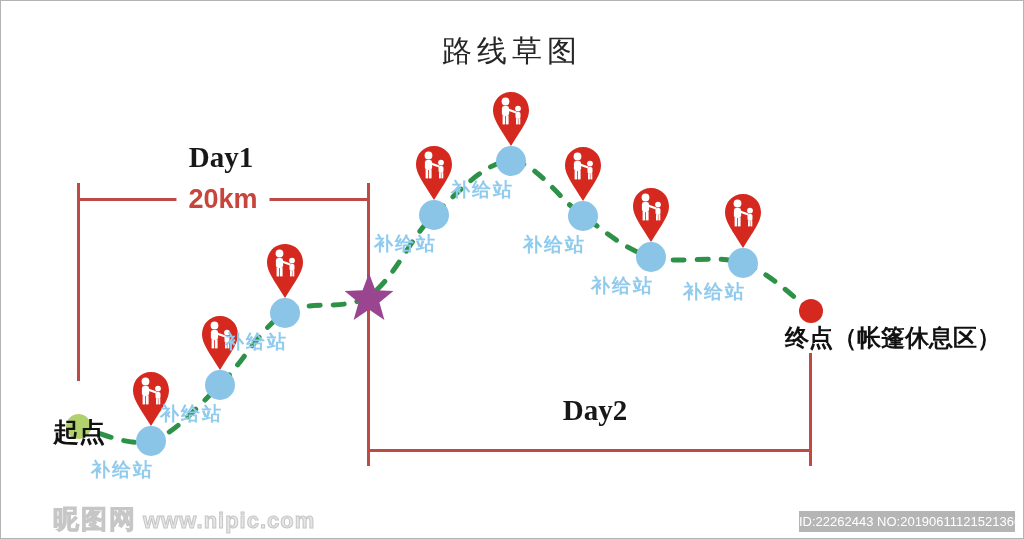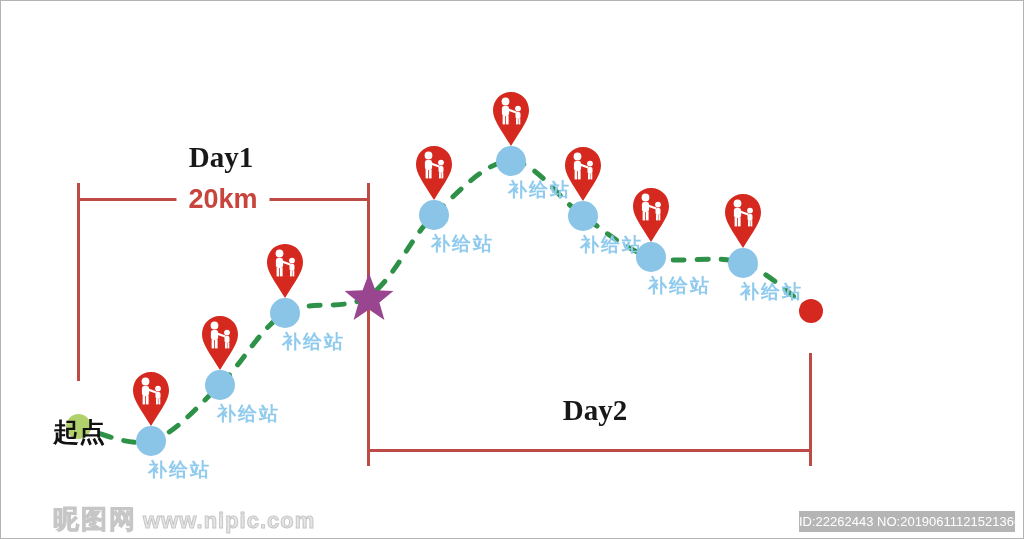--- a/index.html
+++ b/index.html
@@ -120,21 +120,21 @@
     position: absolute;
     left: -15px; top: -15px;
     width: 30px; height: 30px;
     border-radius: 50%;
     background: #8ac5e8;
   }
   .station .station-label {
     position: absolute;
     left: -60px; top: 16px;
     width: 120px;
-    text-align: right;
+    text-align: left;
     font-weight: 700;
     font-size: 19px;
     color: #90cbee;
     letter-spacing: 2px;
     white-space: nowrap;
   }
 
   
   #watermark {
     position: absolute;
@@ -161,40 +161,42 @@
     text-align: center;
     z-index: 5;
     white-space: nowrap;
   }
 </style>
 </head>
 <body>
 
 <div id="canvas">
 
+  <div class="diagram-title">路线草图</div>
 
   <div class="vline" id="v-day1-left"></div>
   <div class="vline" id="v-middle"></div>
   <div class="vline" id="v-day2-right"></div>
   <div class="hline" id="h-day1"></div>
   <div class="hline" id="h-day2"></div>
 
   <div class="day-label" id="day1-label">Day1</div>
   <div class="km-label" id="day1-km">20km</div>
   <div class="day-label" id="day2-label">Day2</div>
 
   <svg id="route-svg" width="1024" height="539">
     <path id="route-path" fill="none" stroke="#2e9148" stroke-width="5" stroke-dasharray="11 13" stroke-linecap="round" d="M77 425 C89.2 427.5 126.3 446.8 150 440 C173.7 433.2 196.7 405.3 219 384 C241.3 362.7 259.2 326.8 284 312 C308.8 297.2 343.2 311.3 368 295 C392.8 278.7 409.3 236.5 433 214 C456.7 191.5 485.2 159.8 510 160 C534.8 160.2 558.7 199.0 582 215 C605.3 231.0 623.3 248.2 650 256 C676.7 263.8 715.3 253.0 742 262 C768.7 271.0 798.7 302.0 810 310"></path>
     <polygon fill="#99458f" points="368,272 374.4,289.2 392.4,290 378.4,301.4 383.4,318.9 368,308.5 352.6,318.9 357.6,301.4 343.6,290 361.6,289.2"></polygon>
   </svg>
 
   <div class="dot" id="start-dot"></div>
   <div class="big-label" id="start-label">起点</div>
 
   <div class="dot" id="end-dot"></div>
+  <div class="big-label" id="end-label">终点（帐篷休息区）</div>
 
 
   <div id="stations-layer">
       <div class="station" style="left: 150px; top: 440px;">
       <svg class="pin" viewBox="0 0 40 56">
         <path d="M20 1 C9.5 1 2 9.2 2 19.5 C2 28.5 9.5 38 20 55 C30.5 38 38 28.5 38 19.5 C38 9.2 30.5 1 20 1 Z" fill="#d5281e"></path>
         <g fill="#ffffff">
           <circle cx="14.5" cy="10.5" r="3.9"></circle>
           <rect x="10.9" y="15" width="7.2" height="10" rx="2.4"></rect>
           <rect x="11.6" y="24.4" width="2.6" height="9"></rect>

